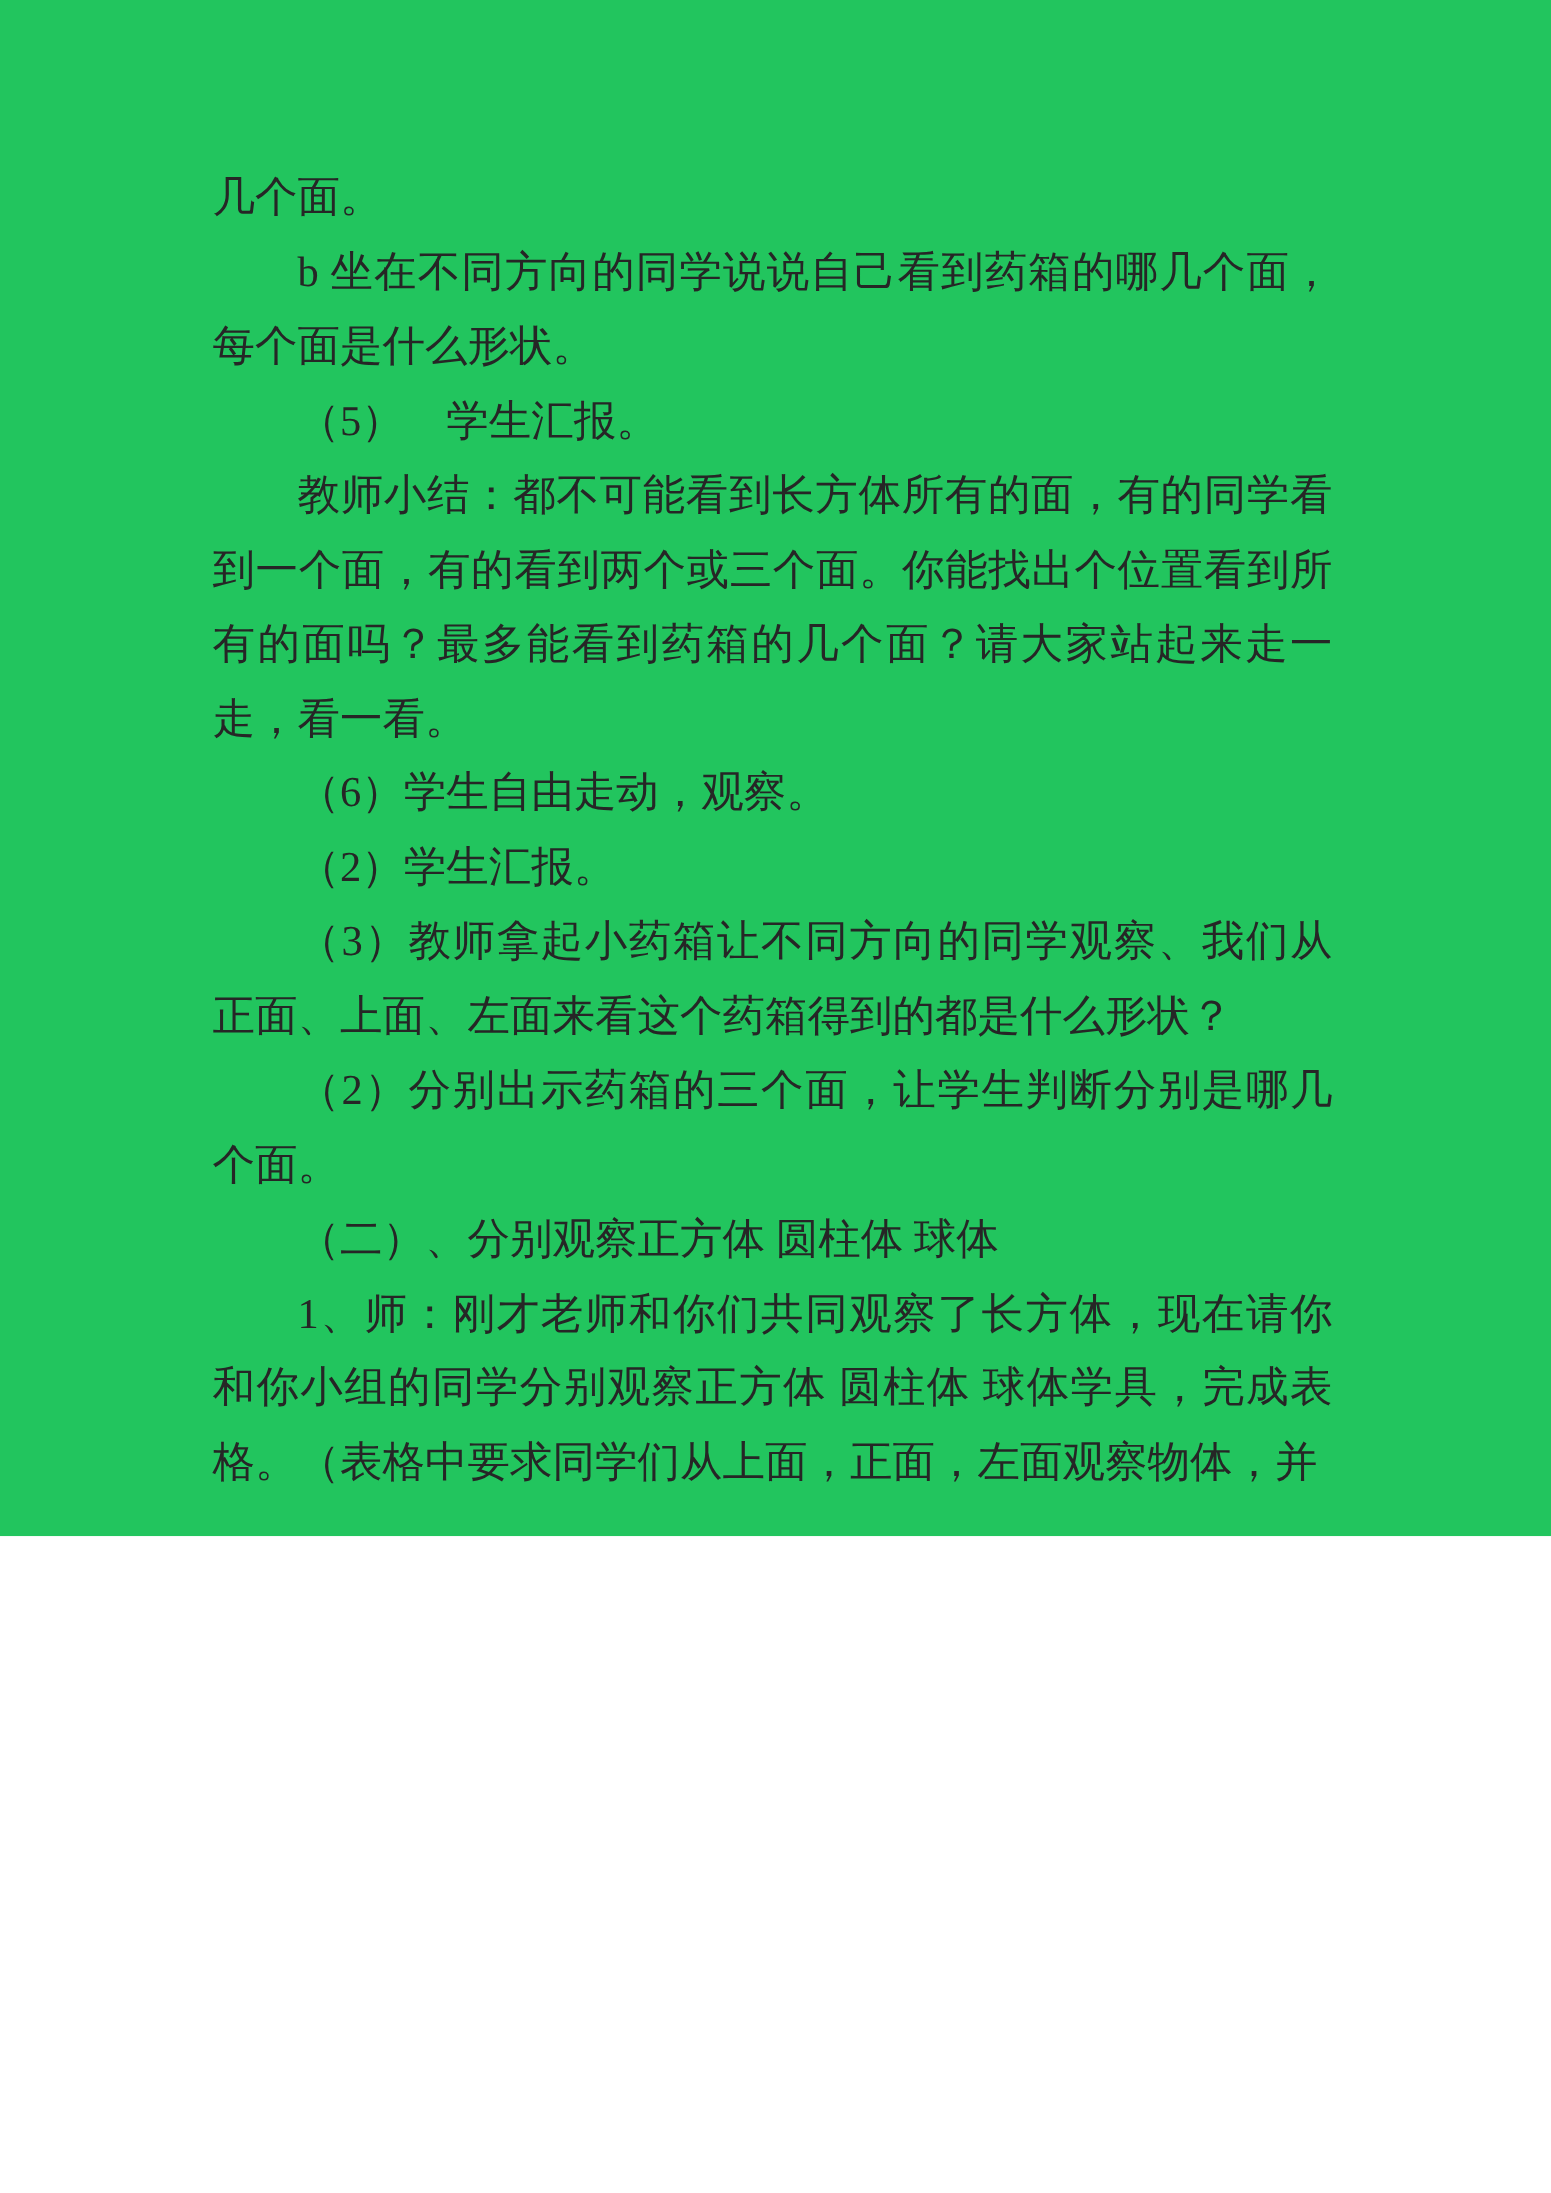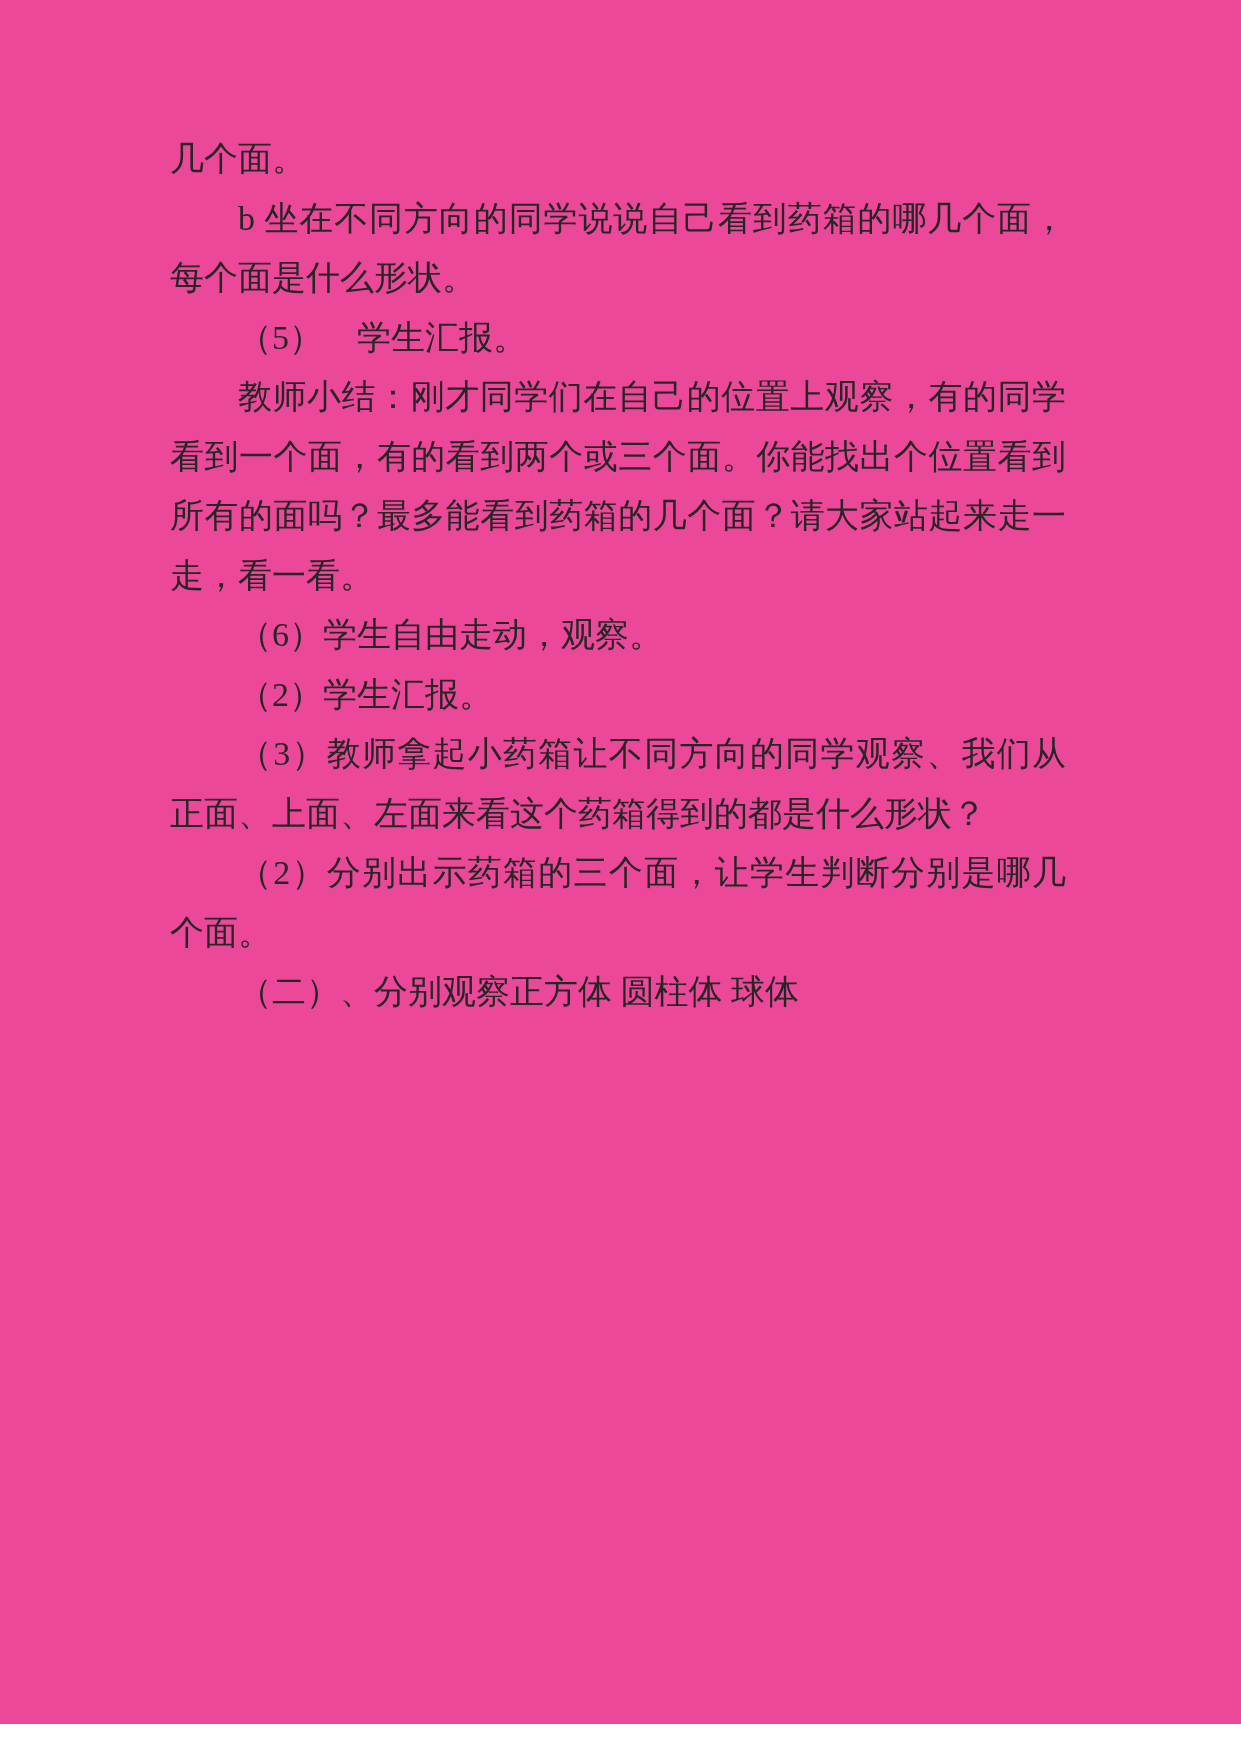--- a/index.html
+++ b/index.html
@@ -3,22 +3,22 @@
 <meta charset="utf-8">
 <style>
   html, body {
     margin: 0;
     padding: 0;
     background: #ffffff;
   }
   .page {
     position: relative;
     width: 1241px;
-    height: 1724px;
-    background: #ec4899;
+    height: 1229px;
+    background: #22c55e;
     overflow: hidden;
     font-family: "Liberation Serif", "DejaVu Serif", serif;
   }
   .text-block {
     position: absolute;
     left: 170px;
     top: 129px;
     width: 896px;
     color: #262626;
     font-size: 34px;
@@ -39,20 +39,21 @@
   }
 </style>
 </head>
 <body>
 
 <div class="page">
   <div class="text-block">
     <p class="no-indent">几个面。</p>
     <p>b 坐在不同方向的同学说说自己看到药箱的哪几个面，每个面是什么形状。</p>
     <p>（5）　学生汇报。</p>
-    <p>教师小结：刚才同学们在自己的位置上观察，有的同学看到一个面，有的看到两个或三个面。你能找出个位置看到所有的面吗？最多能看到药箱的几个面？请大家站起来走一走，看一看。</p>
+    <p>教师小结：都不可能看到长方体所有的面，有的同学看到一个面，有的看到两个或三个面。你能找出个位置看到所有的面吗？最多能看到药箱的几个面？请大家站起来走一走，看一看。</p>
     <p>（6）学生自由走动，观察。</p>
     <p>（2）学生汇报。</p>
     <p>（3）教师拿起小药箱让不同方向的同学观察、我们从正面、上面、左面来看这个药箱得到的都是什么形状？</p>
     <p>（2）分别出示药箱的三个面，让学生判断分别是哪几个面。</p>
     <p>（二）、分别观察正方体 圆柱体 球体</p>
+    <p>1、师：刚才老师和你们共同观察了长方体，现在请你和你小组的同学分别观察正方体 圆柱体 球体学具，完成表格。（表格中要求同学们从上面，正面，左面观察物体，并</p>
   </div>
 </div>
 
 </body></html>

